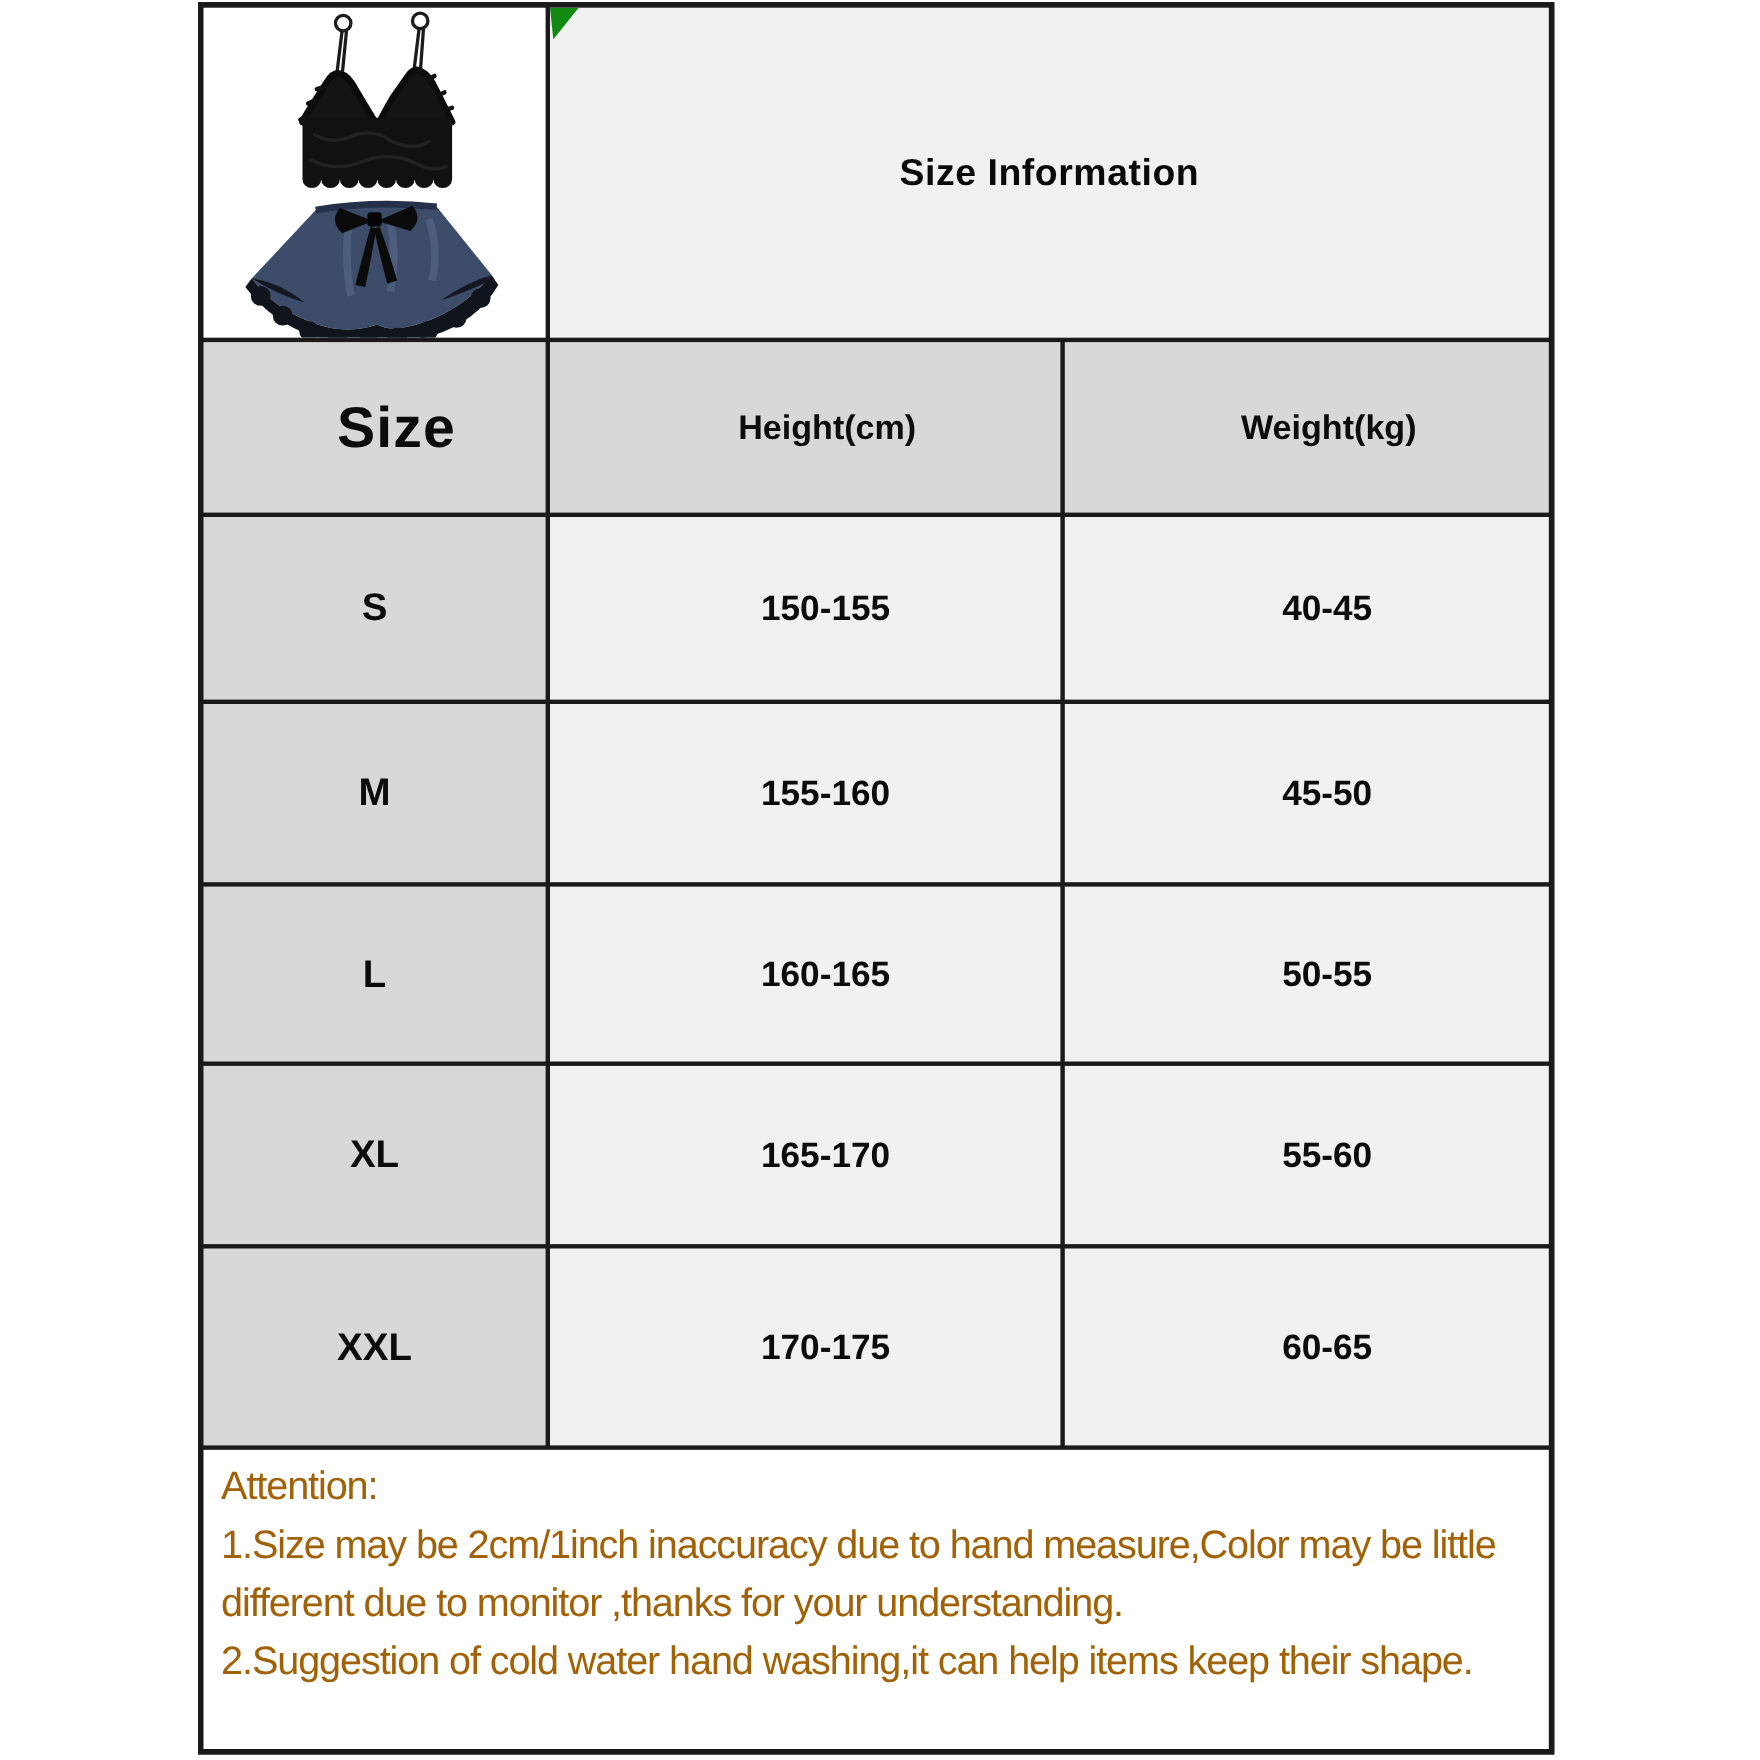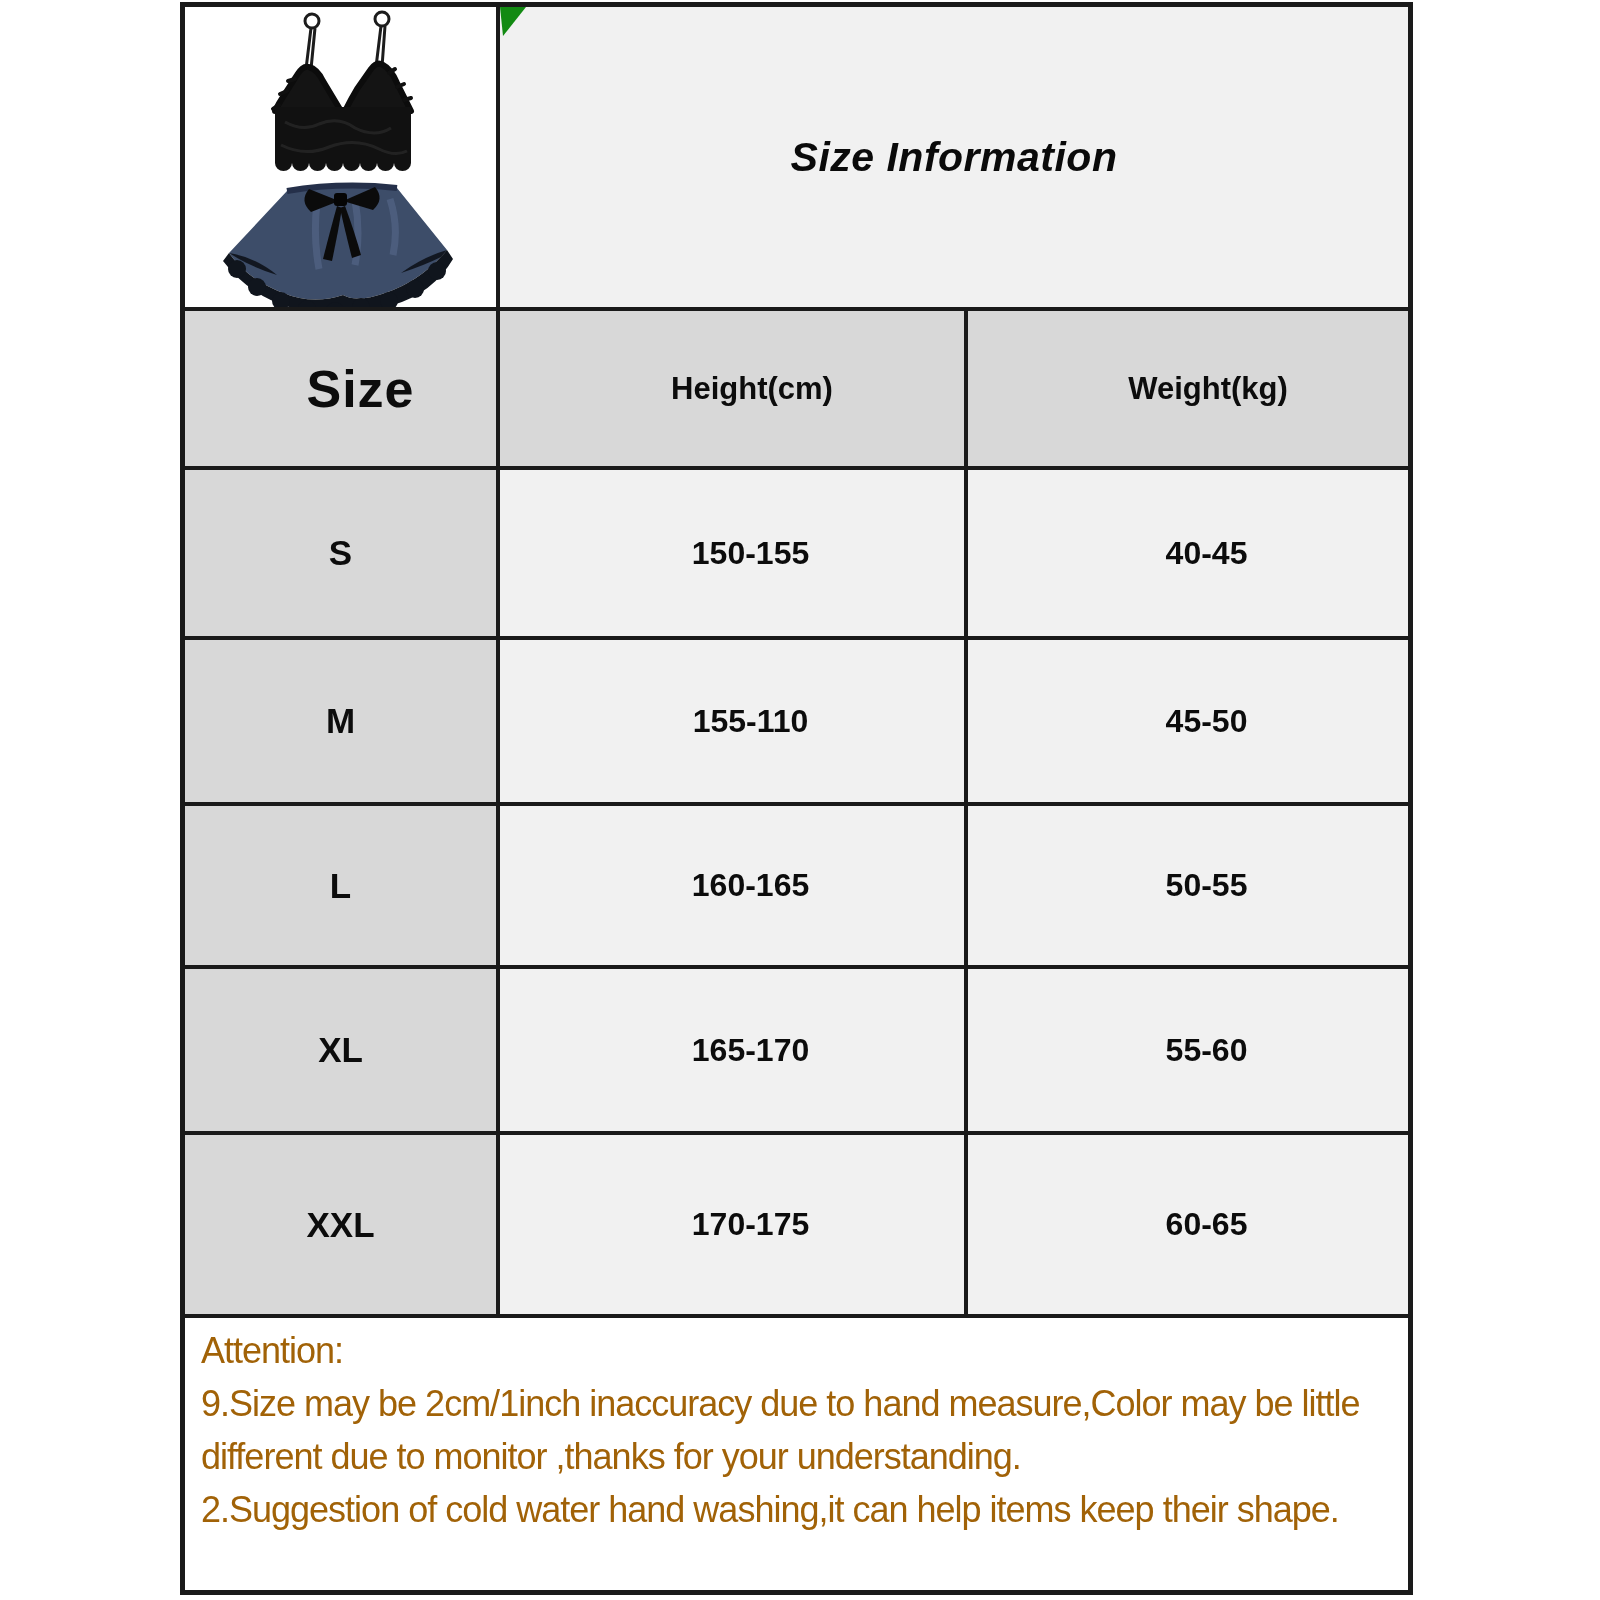--- a/index.html
+++ b/index.html
@@ -27,25 +27,24 @@
     justify-content:center;
     overflow:hidden;
     position:relative;
   }
   .image-cell{ background:#ffffff; }
   .title-cell{
     grid-column:2 / 4;
     background:#f1f1f1;
   }
   .title-cell .title{
-    font-size:41px;
+    font-size:34px;
     font-weight:bold;
     letter-spacing:0.5px;
     color:#0a0a0a;
-    font-style:italic;
   }
   .corner-flag{
     position:absolute;
     top:0; left:0;
   }
   .head{ background:#d8d8d8; }
   .head span{
     font-size:31px;
     font-weight:bold;
     margin-left:40px;
@@ -154,34 +153,34 @@
   </div>
   <div class="cell head">
     <span>Weight(kg)</span>
   </div>
 
   <div class="cell rowlabel">S</div>
   <div class="cell val">150-155</div>
   <div class="cell val">40-45</div>
 
   <div class="cell rowlabel">M</div>
-  <div class="cell val">155-110</div>
+  <div class="cell val">155-160</div>
   <div class="cell val">45-50</div>
 
   <div class="cell rowlabel">L</div>
   <div class="cell val">160-165</div>
   <div class="cell val">50-55</div>
 
   <div class="cell rowlabel">XL</div>
   <div class="cell val">165-170</div>
   <div class="cell val">55-60</div>
 
   <div class="cell rowlabel">XXL</div>
   <div class="cell val">170-175</div>
   <div class="cell val">60-65</div>
 
   <div class="cell attention-cell">
     <div class="att-text">Attention:</div>
-    <div class="att-text">9.Size may be 2cm/1inch inaccuracy due to hand measure,Color may be little different due to monitor ,thanks for your understanding.</div>
+    <div class="att-text">1.Size may be 2cm/1inch inaccuracy due to hand measure,Color may be little different due to monitor ,thanks for your understanding.</div>
     <div class="att-text">2.Suggestion of cold water hand washing,it can help items keep their shape.</div>
   </div>
 
 </div>
 
 </body></html>

